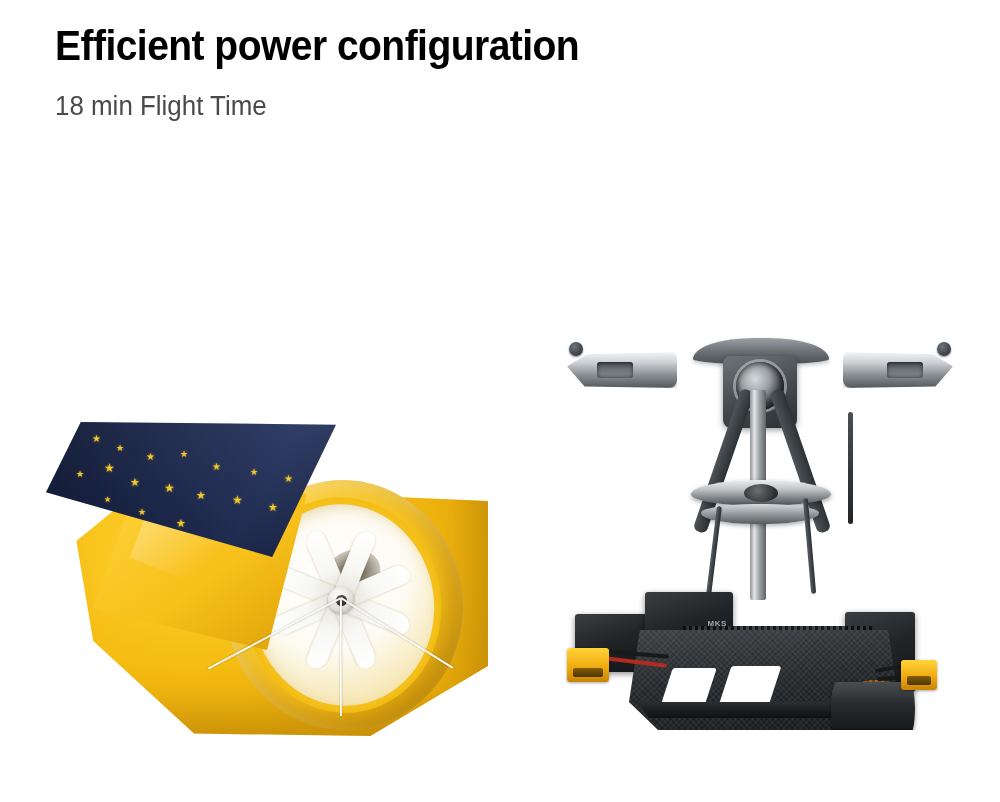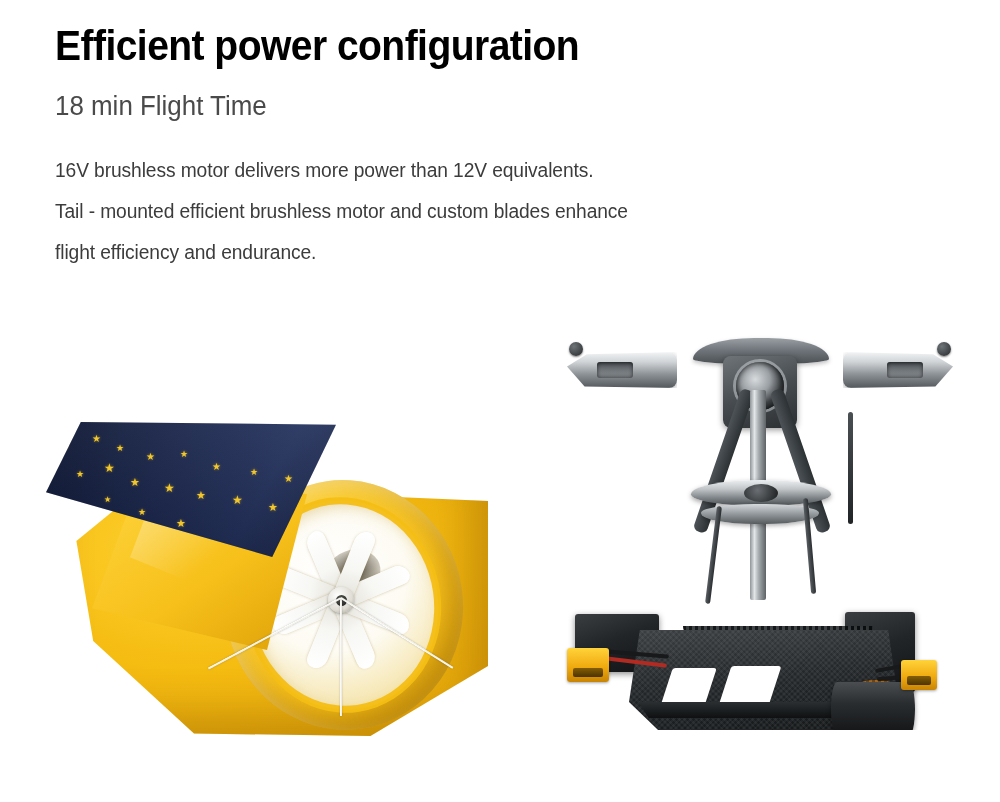--- a/index.html
+++ b/index.html
@@ -396,25 +396,20 @@
 <body>
 
 <div class="page">
 
   <div class="text-block">
 
     <h1 class="page-title">Efficient power configuration</h1>
 
     <h2 class="page-subtitle">18 min Flight Time</h2>
 
-    <p class="body-copy">
-      <span class="body-line">16V brushless motor delivers more power than 12V equivalents.</span>
-      <span class="body-line">Tail - mounted efficient brushless motor and custom blades enhance</span>
-      <span class="body-line">flight efficiency and endurance.</span>
-    </p>
   </div>
 
   <div class="figure" id="fig-left">
     <div class="fanwrap">
 
       <div class="shell-back"></div>
 
       <div class="duct-outer"></div>
       <div class="duct-inner"></div>
       <div class="duct-rim"></div>
@@ -484,20 +479,26 @@
       <div class="mast"></div>
 
       <div class="swashplate"></div>
       <div class="swash2"></div>
 
       <div class="pushrod" style="left:166px; top:176px; height:98px; transform:rotate(7deg);"></div>
       <div class="pushrod" style="left:262px; top:168px; height:96px; transform:rotate(-5deg);"></div>
       <div class="antenna"></div>
 
       <div class="servo rear"></div>
+      <div class="servo main">
+        <div class="servo-label">
+          <b>MKS</b>
+          <span>HV6130</span>
+        </div>
+      </div>
       <div class="servo right"></div>
 
       <div class="gear-ring"></div>
 
       <div class="frame-plate"></div>
       <div class="cutout c1"></div>
       <div class="cutout c2"></div>
       <div class="base-rail"></div>
 
       <div class="windings"></div>

